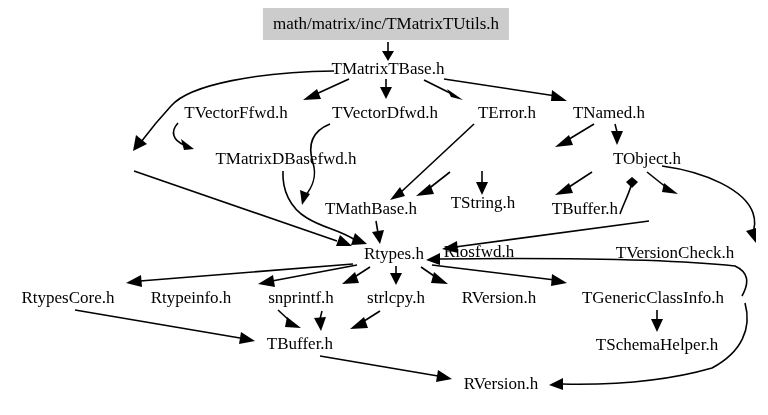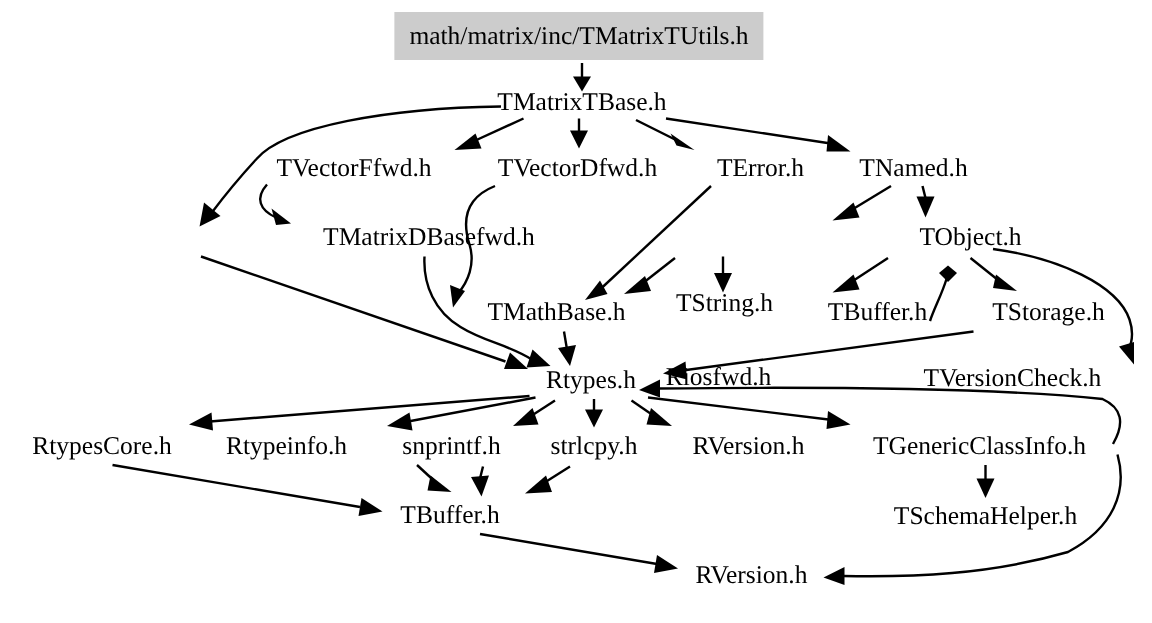--- a/index.html
+++ b/index.html
@@ -183,21 +183,20 @@
   <div class="node-label" style="left:483px; top:158px;margin-top:44px;">TString.h</div>
 
   <div class="node-label" style="left:619px; top:158px;margin-left:28px;">TObject.h</div>
 
   <div class="node-label" style="left:371px; top:208px;">TMathBase.h</div>
 
   <div class="node-label" style="left:479px; top:208px;margin-top:43px;">Riosfwd.h</div>
 
   <div class="node-label" style="left:585px; top:208px;">TBuffer.h</div>
 
-  <div class="node-label" style="left:699px; top:208px;">TStorage.h</div>
 
   <div class="node-label" style="left:394px; top:253px;">Rtypes.h</div>
 
   <div class="node-label" style="left:675px; top:252px;">TVersionCheck.h</div>
 
   <div class="node-label" style="left:68px; top:297px;">RtypesCore.h</div>
 
   <div class="node-label" style="left:191px; top:297px;">Rtypeinfo.h</div>
 
   <div class="node-label" style="left:301px; top:297px;">snprintf.h</div>

